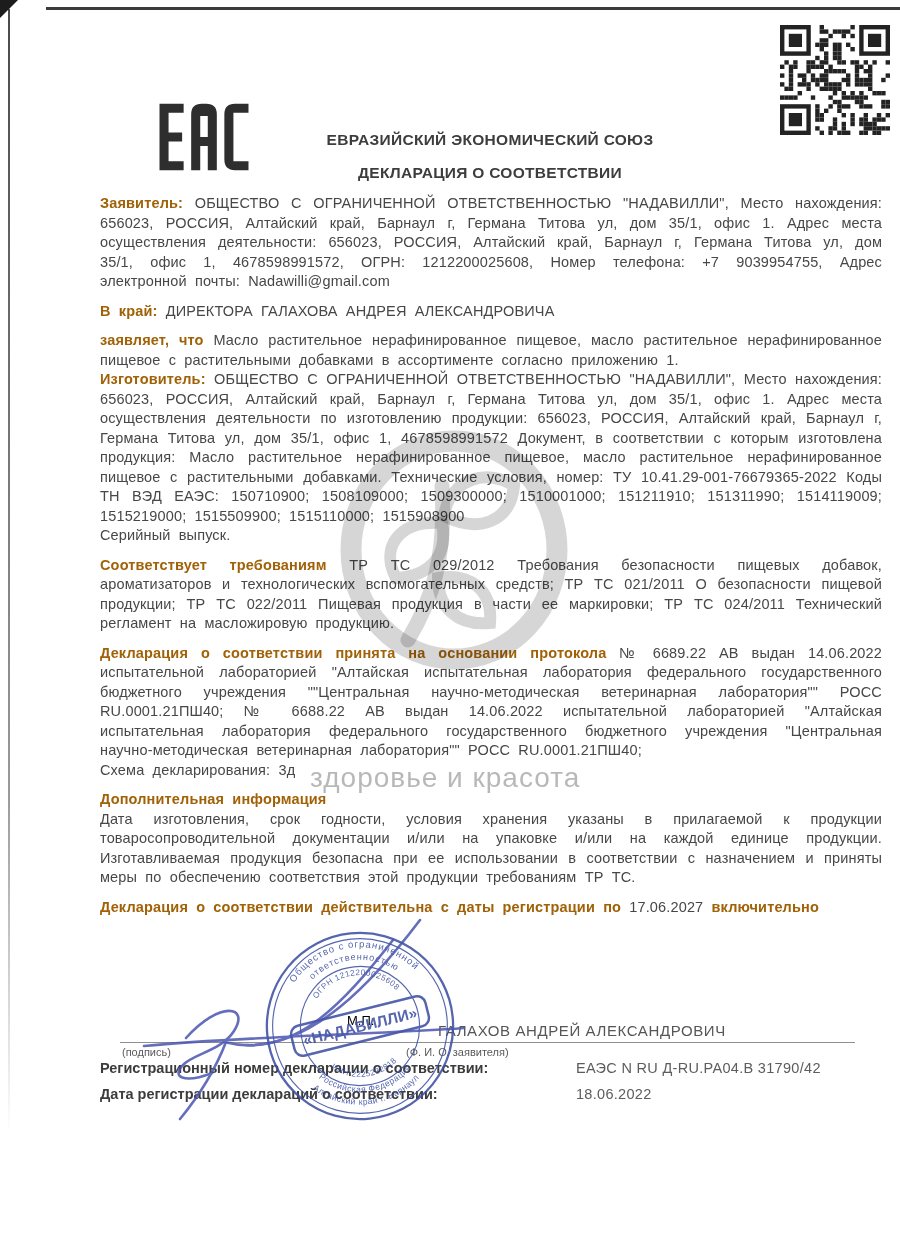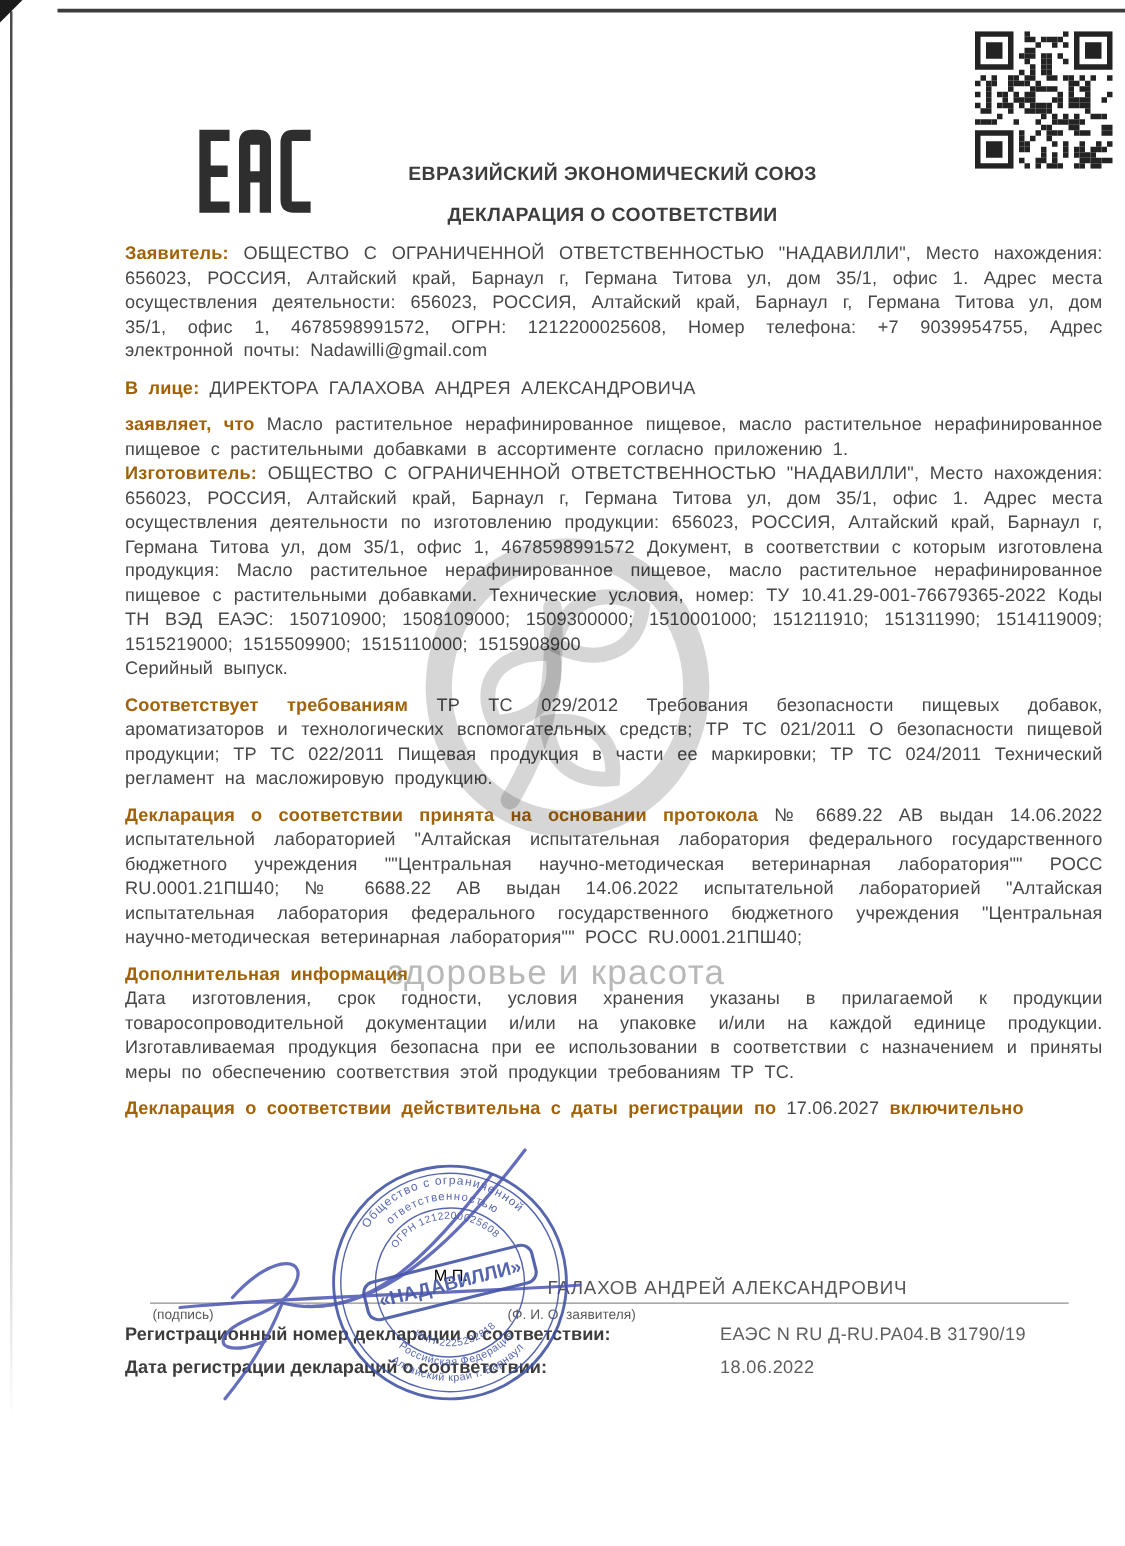--- a/index.html
+++ b/index.html
@@ -274,40 +274,41 @@
 
   <div class="title t2">ДЕКЛАРАЦИЯ О СООТВЕТСТВИИ</div>
   <div class="title t1">ЕВРАЗИЙСКИЙ ЭКОНОМИЧЕСКИЙ СОЮЗ</div>
 
   <div class="content">
     <p>
       <b>Заявитель:</b>
       <span>ОБЩЕСТВО С ОГРАНИЧЕННОЙ ОТВЕТСТВЕННОСТЬЮ "НАДАВИЛЛИ", Место нахождения: 656023, РОССИЯ, Алтайский край, Барнаул г, Германа Титова ул, дом 35/1, офис 1. Адрес места осуществления деятельности: 656023, РОССИЯ, Алтайский край, Барнаул г, Германа Титова ул, дом 35/1, офис 1, 4678598991572, ОГРН: 1212200025608, Номер телефона: +7 9039954755, Адрес электронной почты: Nadawilli@gmail.com</span>
     </p>
     <p class="mt">
-      <b>В лице:</b>
+      <b>В край:</b>
       <span>ДИРЕКТОРА ГАЛАХОВА АНДРЕЯ АЛЕКСАНДРОВИЧА</span>
     </p>
     <p class="mt">
       <b>заявляет, что</b>
       <span>Масло растительное нерафинированное пищевое, масло растительное нерафинированное пищевое с растительными добавками в ассортименте согласно приложению 1.</span>
     </p>
     <p>
       <b>Изготовитель:</b>
       <span>ОБЩЕСТВО С ОГРАНИЧЕННОЙ ОТВЕТСТВЕННОСТЬЮ "НАДАВИЛЛИ", Место нахождения: 656023, РОССИЯ, Алтайский край, Барнаул г, Германа Титова ул, дом 35/1, офис 1. Адрес места осуществления деятельности по изготовлению продукции: 656023, РОССИЯ, Алтайский край, Барнаул г, Германа Титова ул, дом 35/1, офис 1, 4678598991572 Документ, в соответствии с которым изготовлена продукция: Масло растительное нерафинированное пищевое, масло растительное нерафинированное пищевое с растительными добавками. Технические условия, номер: ТУ 10.41.29-001-76679365-2022 Коды ТН ВЭД ЕАЭС: 150710900; 1508109000; 1509300000; 1510001000; 151211910; 151311990; 1514119009; 1515219000; 1515509900; 1515110000; 1515908900</span>
     </p>
     <p>Серийный выпуск.</p>
     <p class="mt">
       <b>Соответствует требованиям</b>
       <span>ТР ТС 029/2012 Требования безопасности пищевых добавок, ароматизаторов и технологических вспомогательных средств; ТР ТС 021/2011 О безопасности пищевой продукции; ТР ТС 022/2011 Пищевая продукция в части ее маркировки; ТР ТС 024/2011 Технический регламент на масложировую продукцию.</span>
     </p>
     <p class="mt">
       <b>Декларация о соответствии принята на основании протокола</b>
       <span>№ 6689.22 АВ выдан 14.06.2022 испытательной лабораторией "Алтайская испытательная лаборатория федерального государственного бюджетного учреждения ""Центральная научно-методическая ветеринарная лаборатория"" РОСС RU.0001.21ПШ40; № 6688.22 АВ выдан 14.06.2022 испытательной лабораторией "Алтайская испытательная лаборатория федерального государственного бюджетного учреждения "Центральная научно-методическая ветеринарная лаборатория"" РОСС RU.0001.21ПШ40;</span>
     </p>
+    <p>Схема декларирования: 3д</p>
     <p class="mt"><b>Дополнительная информация</b></p>
     <p>Дата изготовления, срок годности, условия хранения указаны в прилагаемой к продукции товаросопроводительной документации и/или на упаковке и/или на каждой единице продукции. Изготавливаемая продукция безопасна при ее использовании в соответствии с назначением и приняты меры по обеспечению соответствия этой продукции требованиям ТР ТС.</p>
     <p class="mt">
       <b>Декларация о соответствии действительна с даты регистрации по</b>
       <span>17.06.2027</span>
       <b>включительно</b>
     </p>
   </div>
 
   <div class="wm-emblem">
@@ -362,17 +363,17 @@
       <path d="M98 130 C 84 166 66 190 52 207"></path>
     </g>
   </svg>
 
   <div class="sig-rule"></div>
   <div class="cap-sign">(подпись)</div>
   <div class="fio-name">ГАЛАХОВ АНДРЕЙ АЛЕКСАНДРОВИЧ</div>
   <div class="cap-fio">(Ф. И. О. заявителя)</div>
 
   <div class="f-label r1">Регистрационный номер декларации о соответствии:</div>
-  <div class="f-val r1">ЕАЭС N RU Д-RU.РА04.В 31790/19</div>
+  <div class="f-val r1">ЕАЭС N RU Д-RU.РА04.В 31790/42</div>
   <div class="f-label r2">Дата регистрации деклараций о соответствии:</div>
   <div class="f-val r2">18.06.2022</div>
 
 </div>
 
 </body></html>

